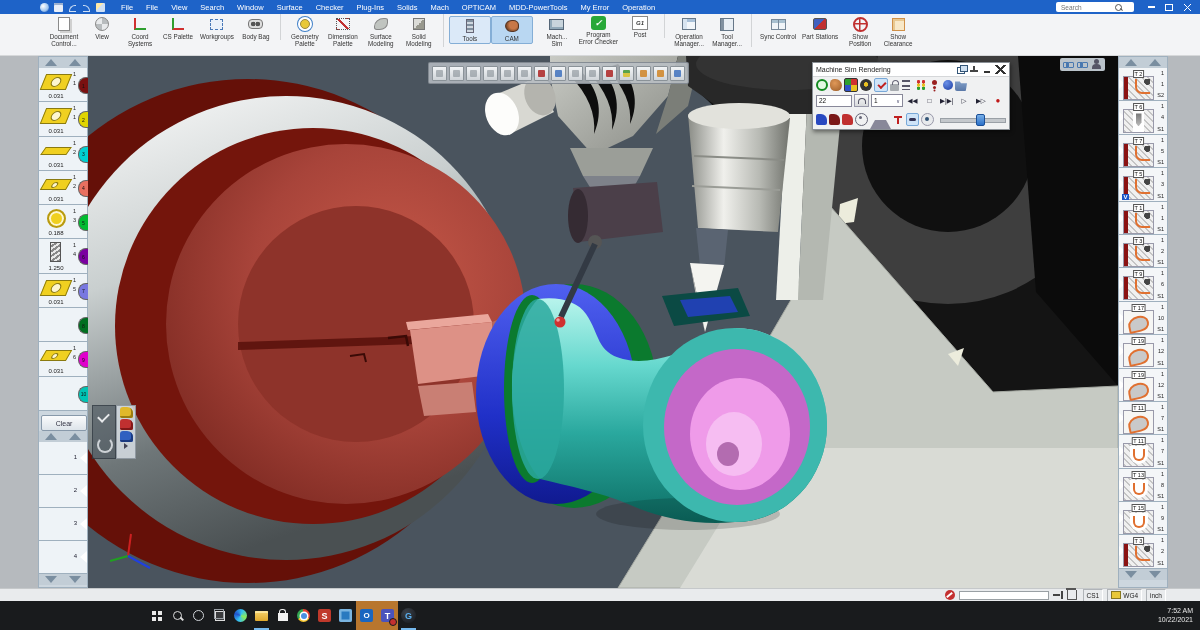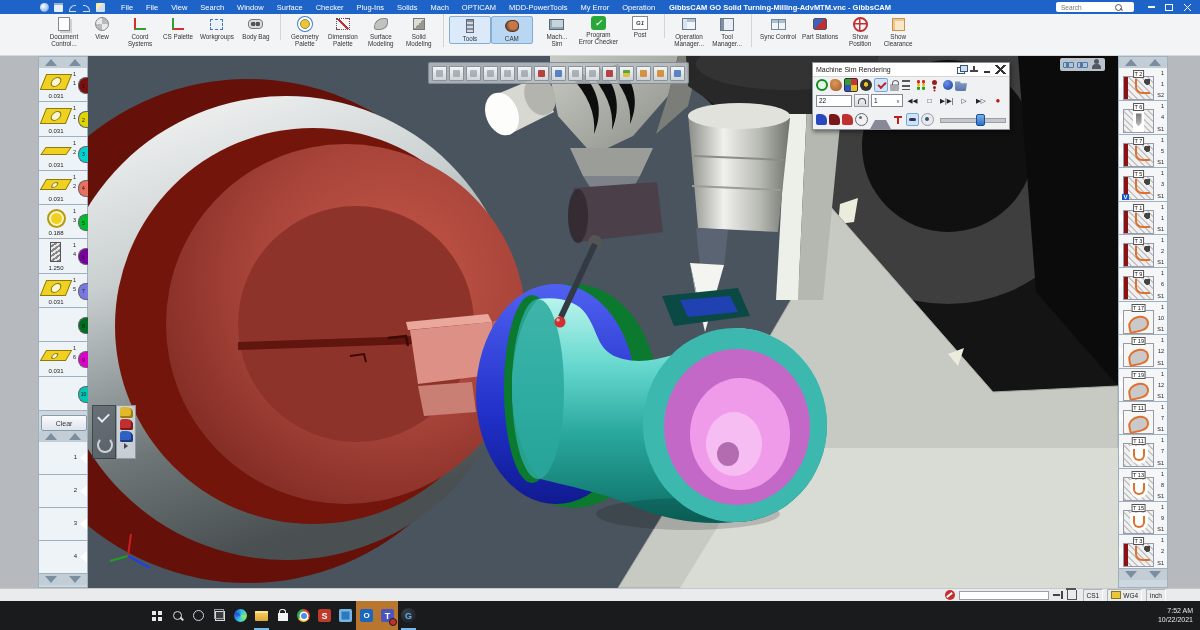--- a/index.html
+++ b/index.html
@@ -295,21 +295,20 @@
         <span class="mi">Mach</span>
 
         <span class="mi">OPTICAM</span>
 
         <span class="mi">MDD-PowerTools</span>
 
         <span class="mi">My Error</span>
 
         <span class="mi">Operation</span>
       </div>
-    <div class="win-title">GibbsCAM GO Solid Turning-Milling-AdvMTM.vnc - GibbsCAM</div>
     <div class="searchbox">
       <input placeholder="Search" style="">
       <span class="mag"></span>
     </div>
     <div class="winbtns">
       <span class="wb wb-min"></span>
       <span class="wb wb-max"></span>
       <span class="wb wb-close"></span>
     </div>
   </div>

